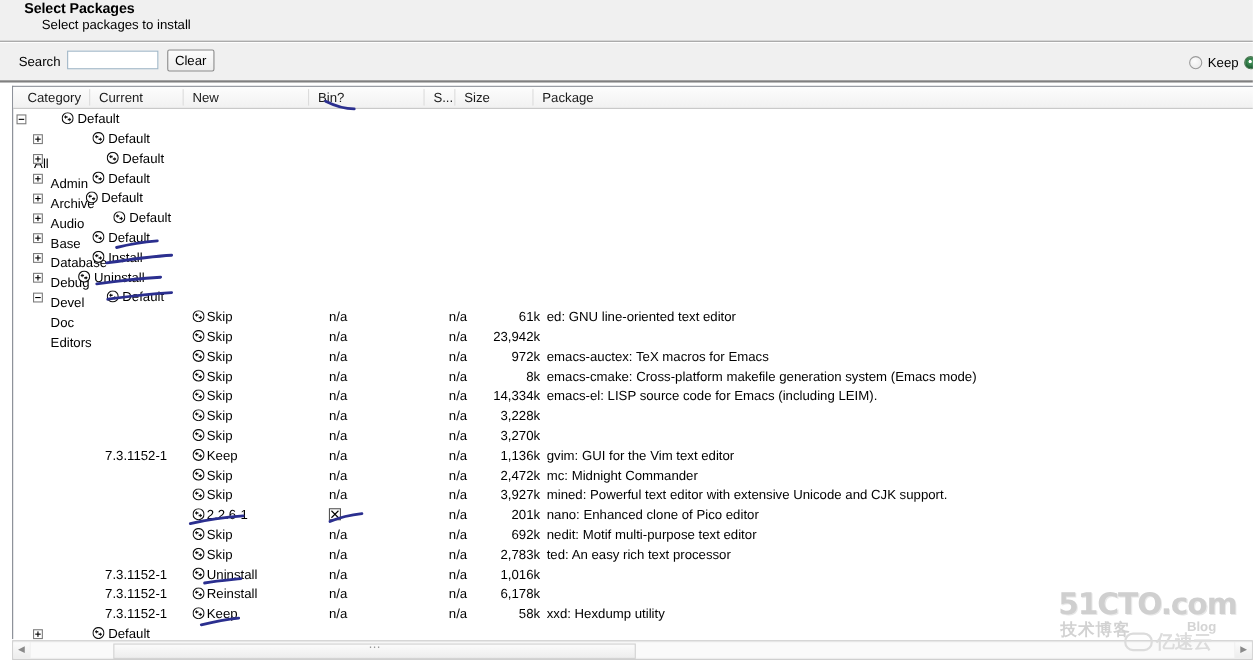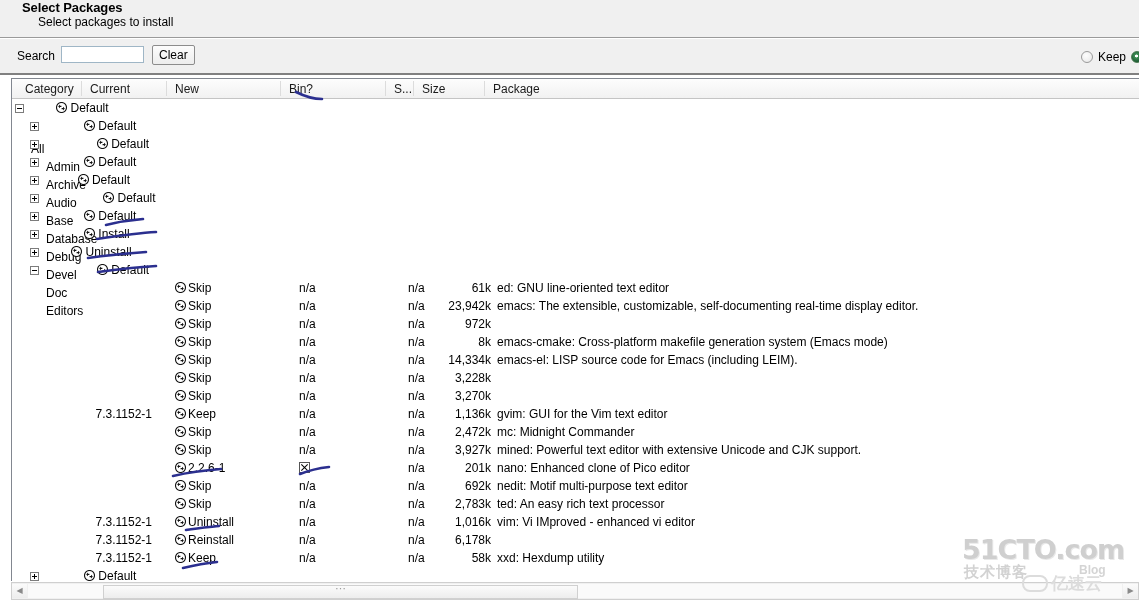--- a/index.html
+++ b/index.html
@@ -379,32 +379,32 @@
         <div class="trow pkg-row" style="top: 199px;">
           <span class="pkg-current" style="left: 20px; width: 120px;"></span>
           <span class="pkg-new" style="left: 163px;"><span class="spin"><svg width="11" height="11" viewBox="0 0 11 11">
                 <circle cx="5.5" cy="5.5" r="5" fill="#ffffff" stroke="#111111" stroke-width="1.1"></circle>
                 <path d="M2.2,4.4 L4.0,2.6 L4.0,3.7 L5.4,3.7 L5.4,5.1 L4.0,5.1 L4.0,6.2 Z" fill="#111111"></path>
                 <path d="M8.8,6.6 L7.0,8.4 L7.0,7.3 L5.6,7.3 L5.6,5.9 L7.0,5.9 L7.0,4.8 Z" fill="#111111"></path>
               </svg></span><span style="margin-left:2px">Skip</span></span>
           <span class="pkg-bin" style="left: 287px;"><span>n/a</span></span>
           <span class="pkg-s" style="left: 396px;">n/a</span>
           <span class="pkg-size" style="left: 400px; width: 79px;">23,942k</span>
-          <span class="pkg-desc" style="left: 485px;">emacs: The extensible, customizable, self-documenting real-time display editor.</span>
         </div>
         <div class="trow pkg-row" style="top: 217px;">
           <span class="pkg-current" style="left: 20px; width: 120px;"></span>
           <span class="pkg-new" style="left: 163px;"><span class="spin"><svg width="11" height="11" viewBox="0 0 11 11">
                 <circle cx="5.5" cy="5.5" r="5" fill="#ffffff" stroke="#111111" stroke-width="1.1"></circle>
                 <path d="M2.2,4.4 L4.0,2.6 L4.0,3.7 L5.4,3.7 L5.4,5.1 L4.0,5.1 L4.0,6.2 Z" fill="#111111"></path>
                 <path d="M8.8,6.6 L7.0,8.4 L7.0,7.3 L5.6,7.3 L5.6,5.9 L7.0,5.9 L7.0,4.8 Z" fill="#111111"></path>
               </svg></span><span style="margin-left:2px">Skip</span></span>
           <span class="pkg-bin" style="left: 287px;"><span>n/a</span></span>
           <span class="pkg-s" style="left: 396px;">n/a</span>
           <span class="pkg-size" style="left: 400px; width: 79px;">972k</span>
+          <span class="pkg-desc" style="left: 485px;">emacs-auctex: TeX macros for Emacs</span>
         </div>
         <div class="trow pkg-row" style="top: 235px;">
           <span class="pkg-current" style="left: 20px; width: 120px;"></span>
           <span class="pkg-new" style="left: 163px;"><span class="spin"><svg width="11" height="11" viewBox="0 0 11 11">
                 <circle cx="5.5" cy="5.5" r="5" fill="#ffffff" stroke="#111111" stroke-width="1.1"></circle>
                 <path d="M2.2,4.4 L4.0,2.6 L4.0,3.7 L5.4,3.7 L5.4,5.1 L4.0,5.1 L4.0,6.2 Z" fill="#111111"></path>
                 <path d="M8.8,6.6 L7.0,8.4 L7.0,7.3 L5.6,7.3 L5.6,5.9 L7.0,5.9 L7.0,4.8 Z" fill="#111111"></path>
               </svg></span><span style="margin-left:2px">Skip</span></span>
           <span class="pkg-bin" style="left: 287px;"><span>n/a</span></span>
           <span class="pkg-s" style="left: 396px;">n/a</span>
@@ -520,21 +520,20 @@
         <div class="trow pkg-row" style="top: 415px;">
           <span class="pkg-current" style="left: 20px; width: 120px;">7.3.1152-1</span>
           <span class="pkg-new" style="left: 163px;"><span class="spin"><svg width="11" height="11" viewBox="0 0 11 11">
                 <circle cx="5.5" cy="5.5" r="5" fill="#ffffff" stroke="#111111" stroke-width="1.1"></circle>
                 <path d="M2.2,4.4 L4.0,2.6 L4.0,3.7 L5.4,3.7 L5.4,5.1 L4.0,5.1 L4.0,6.2 Z" fill="#111111"></path>
                 <path d="M8.8,6.6 L7.0,8.4 L7.0,7.3 L5.6,7.3 L5.6,5.9 L7.0,5.9 L7.0,4.8 Z" fill="#111111"></path>
               </svg></span><span style="margin-left:2px">Uninstall</span></span>
           <span class="pkg-bin" style="left: 287px;"><span>n/a</span></span>
           <span class="pkg-s" style="left: 396px;">n/a</span>
           <span class="pkg-size" style="left: 400px; width: 79px;">1,016k</span>
-          <span class="pkg-desc" style="left: 485px;">vim: Vi IMproved - enhanced vi editor</span>
         </div>
         <div class="trow pkg-row" style="top: 433px;">
           <span class="pkg-current" style="left: 20px; width: 120px;">7.3.1152-1</span>
           <span class="pkg-new" style="left: 163px;"><span class="spin"><svg width="11" height="11" viewBox="0 0 11 11">
                 <circle cx="5.5" cy="5.5" r="5" fill="#ffffff" stroke="#111111" stroke-width="1.1"></circle>
                 <path d="M2.2,4.4 L4.0,2.6 L4.0,3.7 L5.4,3.7 L5.4,5.1 L4.0,5.1 L4.0,6.2 Z" fill="#111111"></path>
                 <path d="M8.8,6.6 L7.0,8.4 L7.0,7.3 L5.6,7.3 L5.6,5.9 L7.0,5.9 L7.0,4.8 Z" fill="#111111"></path>
               </svg></span><span style="margin-left:2px">Reinstall</span></span>
           <span class="pkg-bin" style="left: 287px;"><span>n/a</span></span>
           <span class="pkg-s" style="left: 396px;">n/a</span>

